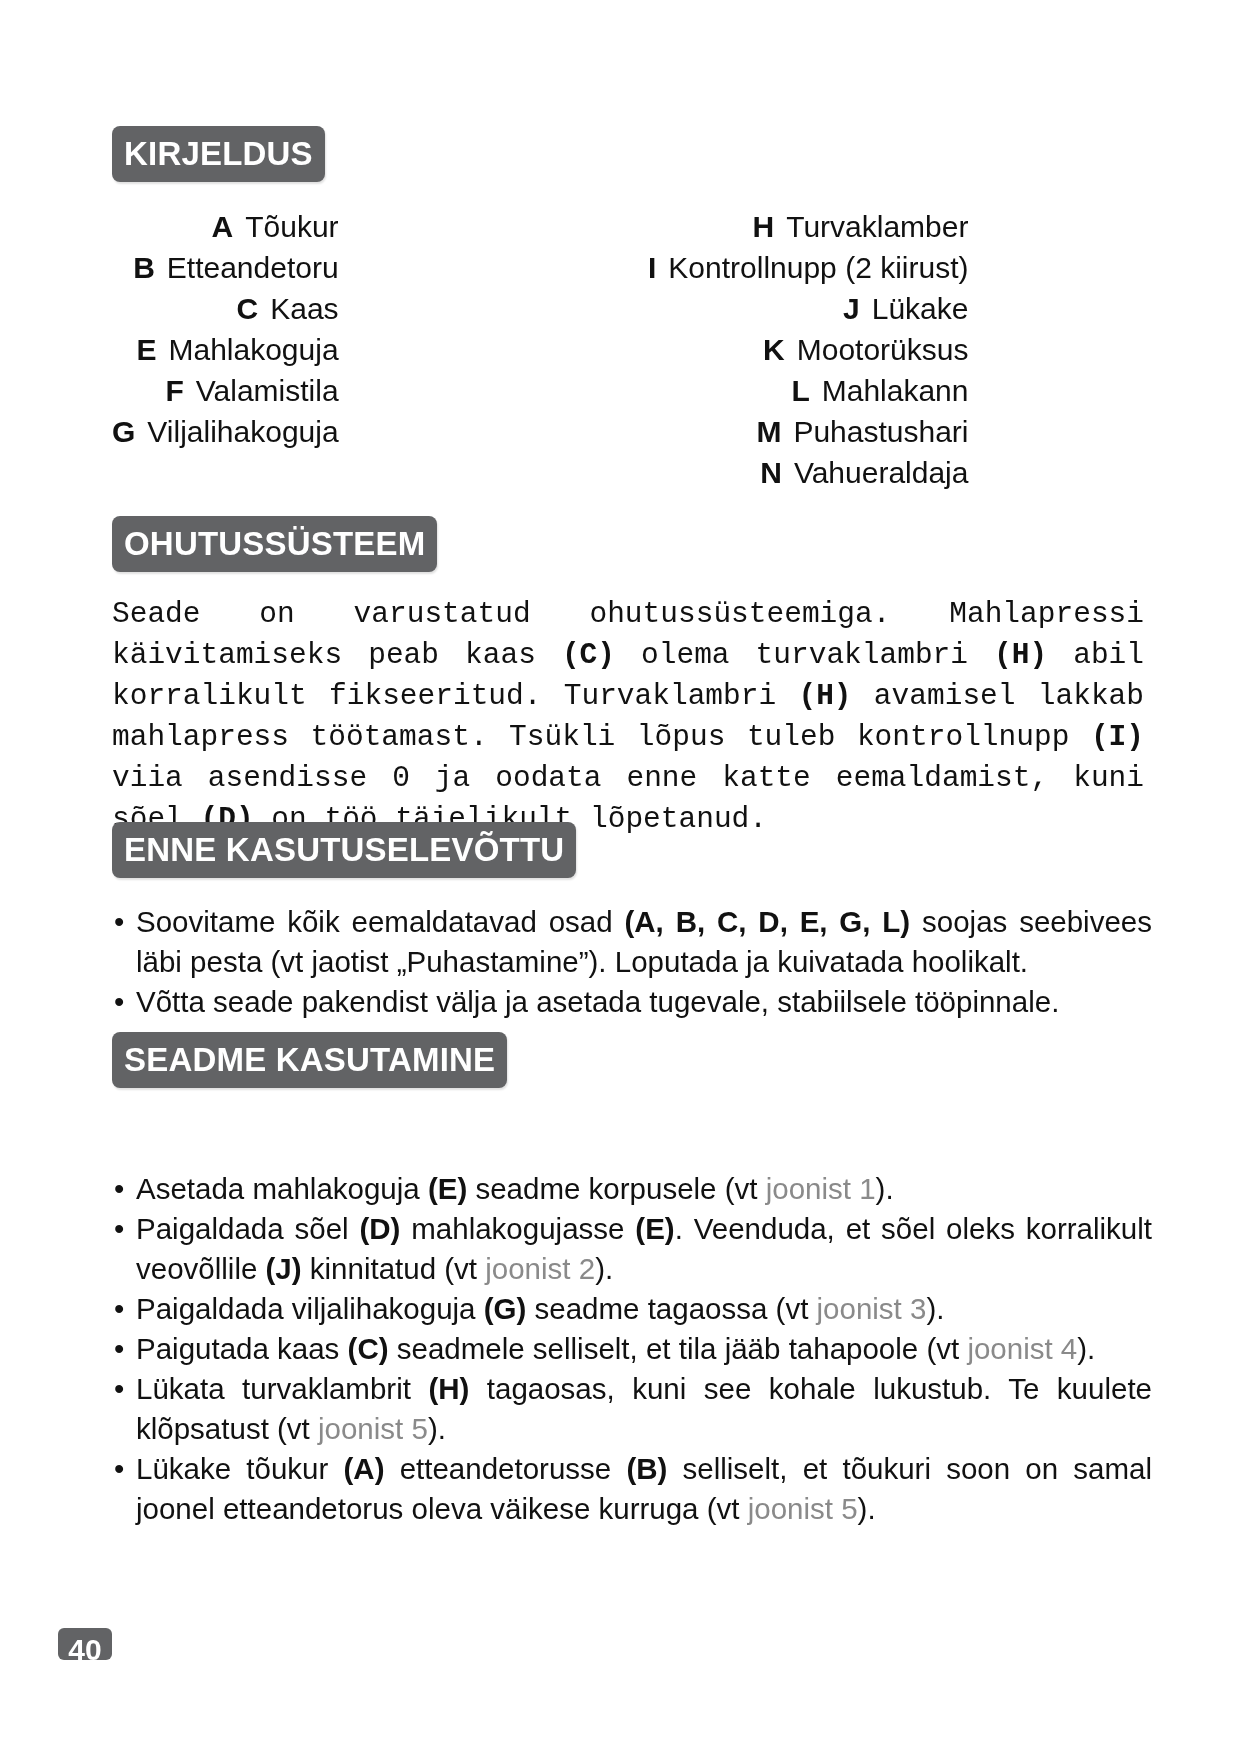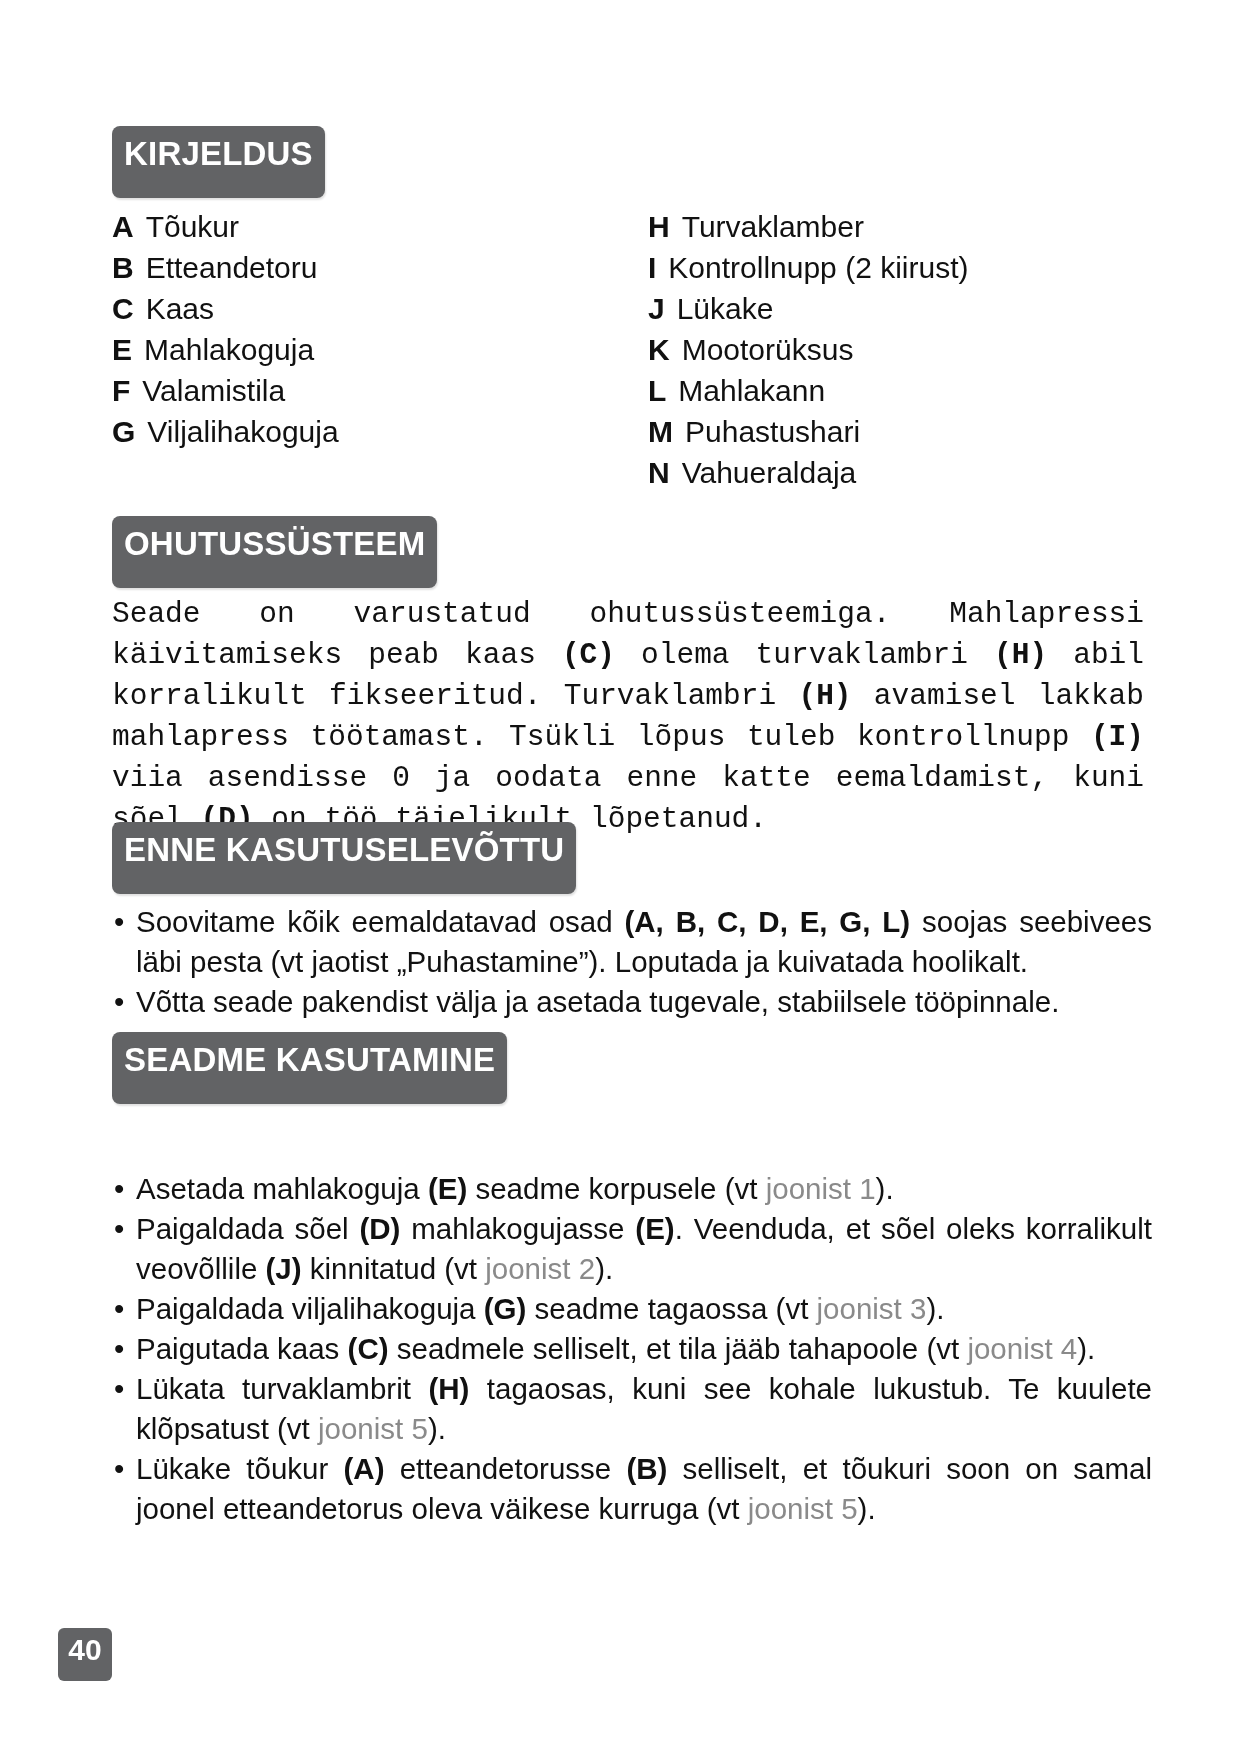--- a/index.html
+++ b/index.html
@@ -1,32 +1,32 @@
 <!DOCTYPE html>
 <html><head>
 <meta charset="utf-8">
 <style>
   html, body { margin:0; padding:0; background:#ffffff; }
   body { width:1241px; height:1754px; position:relative; overflow:hidden;
          font-family:"DejaVu Sans Condensed","DejaVu Sans","Liberation Sans",sans-serif; color:#111; }
   .hdr { position:absolute; left:112px; background:#626365; color:#fff; border-radius:8px;
          font-family:"Liberation Sans",sans-serif; font-weight:bold; font-size:33px; line-height:56px;
-         height:72px; padding:0 12px; letter-spacing:0.2px; box-shadow:1px 2px 2px rgba(0,0,0,0.12); }
+         height:56px; padding:0 12px; letter-spacing:0.2px; box-shadow:1px 2px 2px rgba(0,0,0,0.12); }
   .list { position:absolute; font-family:"Liberation Sans",sans-serif; font-size:30px; line-height:41px; }
-  .list .row { white-space:nowrap; }
+  .list .row { white-space:nowrap;text-align:right; }
   .list .key { font-weight:bold; display:inline-block; margin-right:12px; }
   .para { position:absolute; left:112px; width:1032px; font-family:Liberation Mono, monospace;
           font-size:29.5px; line-height:41px; text-align:justify; }
   .bullets { position:absolute; left:112px; width:1040px; font-family:"Liberation Sans",sans-serif;
              font-size:29.5px; line-height:40px; }
   .bullet { position:relative; padding-left:24px; text-align:justify; }
   .bullet .dot { position:absolute; left:2px; top:0; }
   .ref { font-weight:bold; }
   .fig { color:#8a8a8a; }
-  .pagenum { position:absolute; left:58px; top:1628px; width:54px; height:53px; background:#626365;
+  .pagenum { position:absolute; left:58px; top:1628px; width:54px; height:32px; background:#626365;
              color:#fff; border-radius:6px; font-family:"Liberation Sans",sans-serif; font-weight:bold;
              font-size:30px; line-height:44px; text-align:center; }
 </style>
 </head>
 <body>
 
 <div class="hdr" style="top:126px;">KIRJELDUS</div>
 
 <div class="list" style="left:112px; top:206px;">
   <div class="row"><span class="key">A</span><span>Tõukur</span></div>

